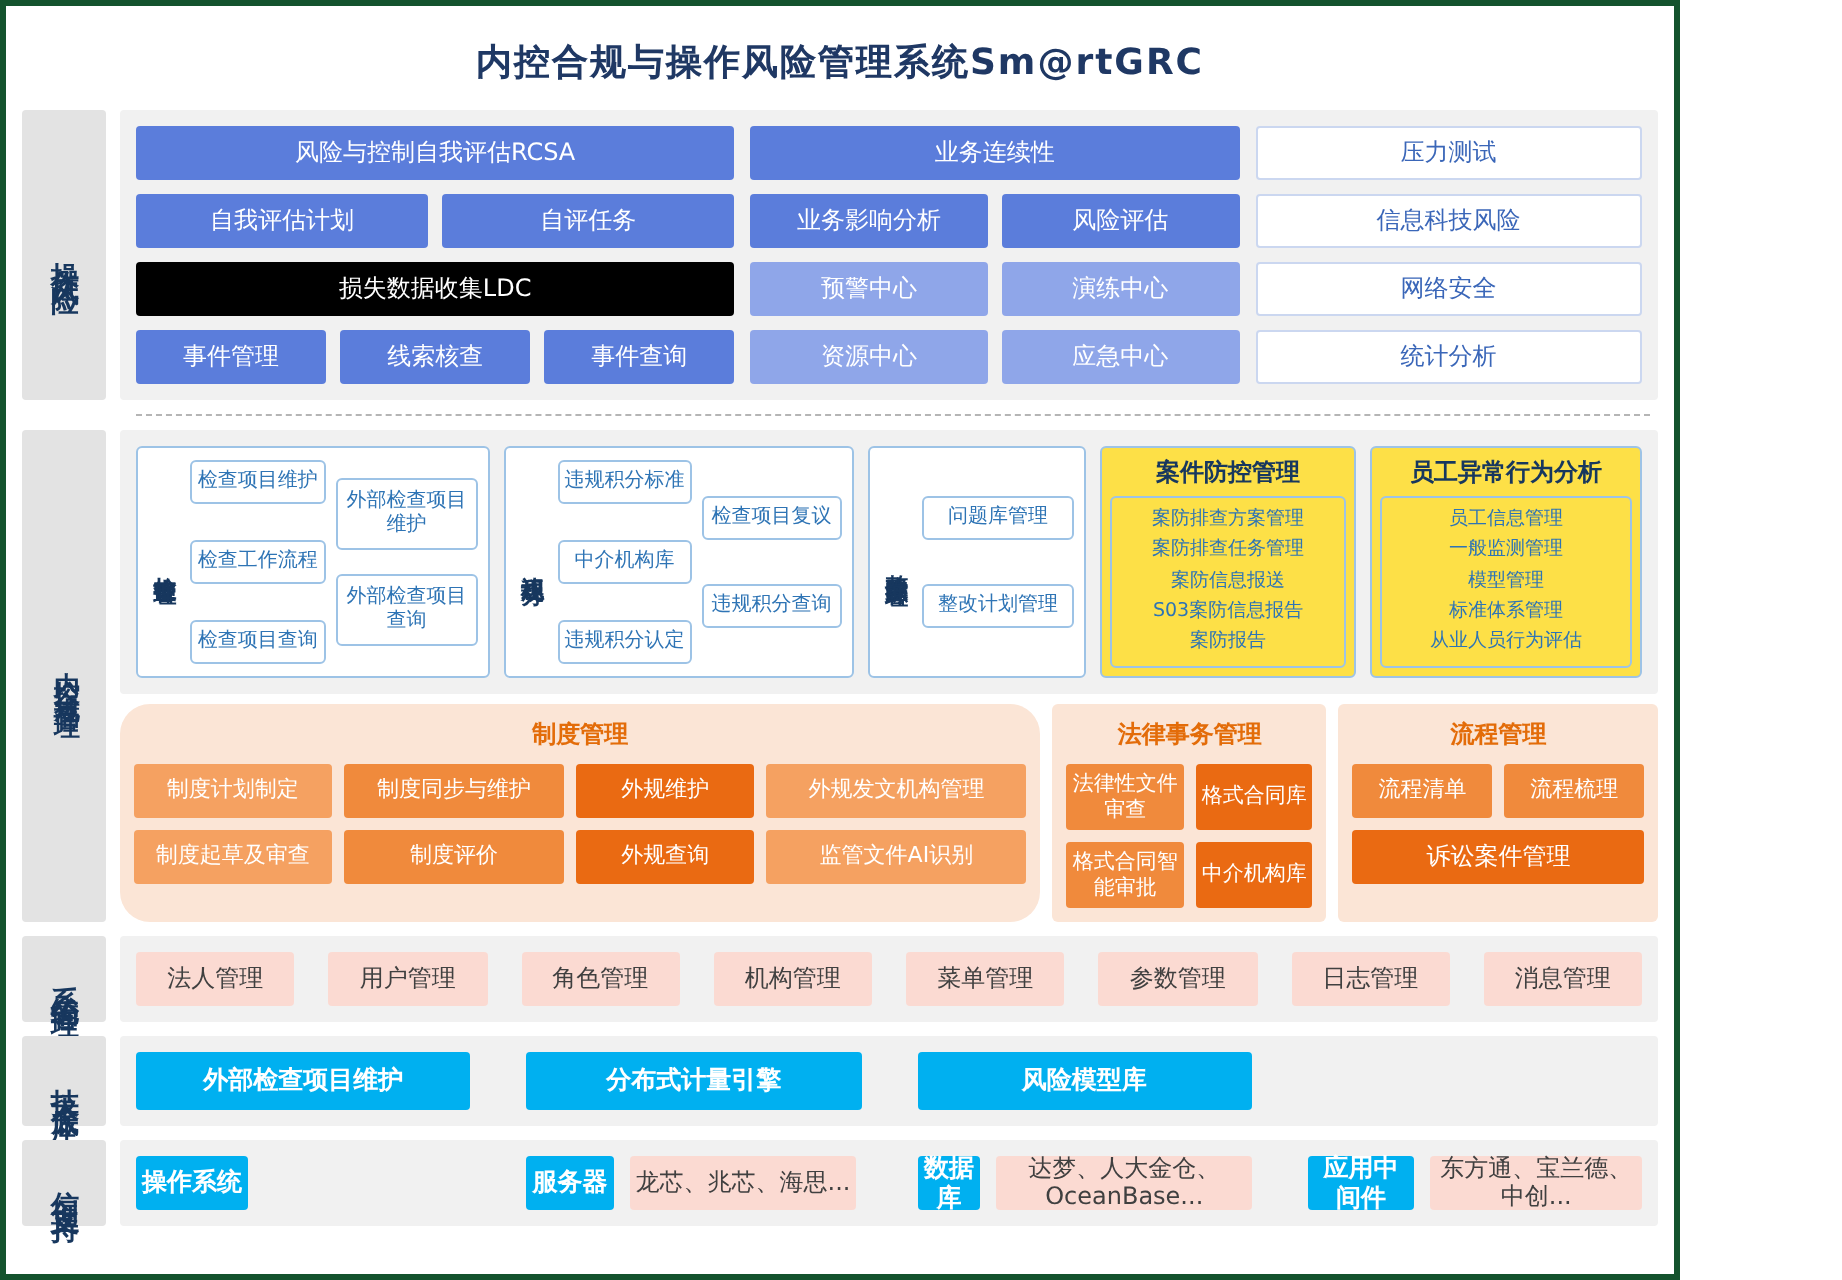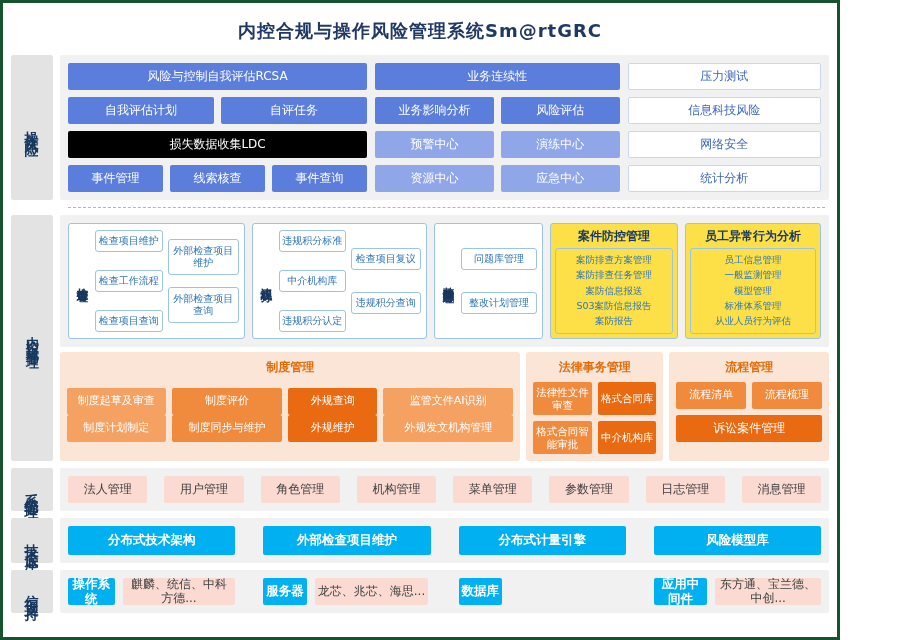--- a/index.html
+++ b/index.html
@@ -163,33 +163,33 @@
           <div class="hlist">
             <div class="hitem">员工信息管理</div>
             <div class="hitem">一般监测管理</div>
             <div class="hitem">模型管理</div>
             <div class="hitem">标准体系管理</div>
             <div class="hitem">从业人员行为评估</div>
           </div>
         </div>
       </div>
       <div class="comp-bottom">
-        <div class="obox" style="flex:515 0 0;">
+        <div class="obox" style="flex:515 0 0;border-radius:15px;">
           <div class="o-header">制度管理</div>
+          <div class="policy-grid">
+            <div class="btn b-ol">制度计划制定</div>
+            <div class="btn b-om">制度同步与维护</div>
+            <div class="btn b-od">外规维护</div>
+            <div class="btn b-ol">外规发文机构管理</div>
+          </div>
           <div class="policy-grid mt6">
             <div class="btn b-ol">制度起草及审查</div>
             <div class="btn b-om">制度评价</div>
             <div class="btn b-od">外规查询</div>
             <div class="btn b-ol">监管文件AI识别</div>
-          </div>
-          <div class="policy-grid">
-            <div class="btn b-ol">制度计划制定</div>
-            <div class="btn b-om">制度同步与维护</div>
-            <div class="btn b-od">外规维护</div>
-            <div class="btn b-ol">外规发文机构管理</div>
           </div>
         </div>
         <div class="obox" style="flex:142 0 0;">
           <div class="o-header">法律事务管理</div>
           <div class="legal-grid">
             <div class="btn b-om">法律性文件审查</div>
             <div class="btn b-od">格式合同库</div>
             <div class="btn b-om">格式合同智能审批</div>
             <div class="btn b-od">中介机构库</div>
           </div>
@@ -216,40 +216,39 @@
       <div class="btn b-pink">菜单管理</div>
       <div class="btn b-pink">参数管理</div>
       <div class="btn b-pink">日志管理</div>
       <div class="btn b-pink">消息管理</div>
     </div>
   </div>
 
   <div class="band">
     <div class="vlabel">技术底座</div>
     <div class="content grid4">
-      <div class="btn b-cyan tech-btn">分布式技术架构</div>
       <div class="btn b-cyan tech-btn">外部检查项目维护</div>
       <div class="btn b-cyan tech-btn">分布式计量引擎</div>
       <div class="btn b-cyan tech-btn">风险模型库</div>
     </div>
   </div>
 
   <div class="band">
     <div class="vlabel">信创支持</div>
     <div class="content grid4">
       <div class="xc-col">
         <div class="btn b-cyan">操作系统</div>
-        <div class="btn b-pink">麒麟、统信、中科方德...</div>
       </div>
       <div class="xc-col">
         <div class="btn b-cyan">服务器</div>
         <div class="btn b-pink">龙芯、兆芯、海思...</div>
       </div>
       <div class="xc-col">
         <div class="btn b-cyan">数据库</div>
+        <div class="btn b-pink">达梦、人大金仓、OceanBase...</div>
       </div>
       <div class="xc-col">
         <div class="btn b-cyan">应用中间件</div>
         <div class="btn b-pink">东方通、宝兰德、中创...</div>
       </div>
     </div>
   </div>
 </div>
 
 </body></html>

